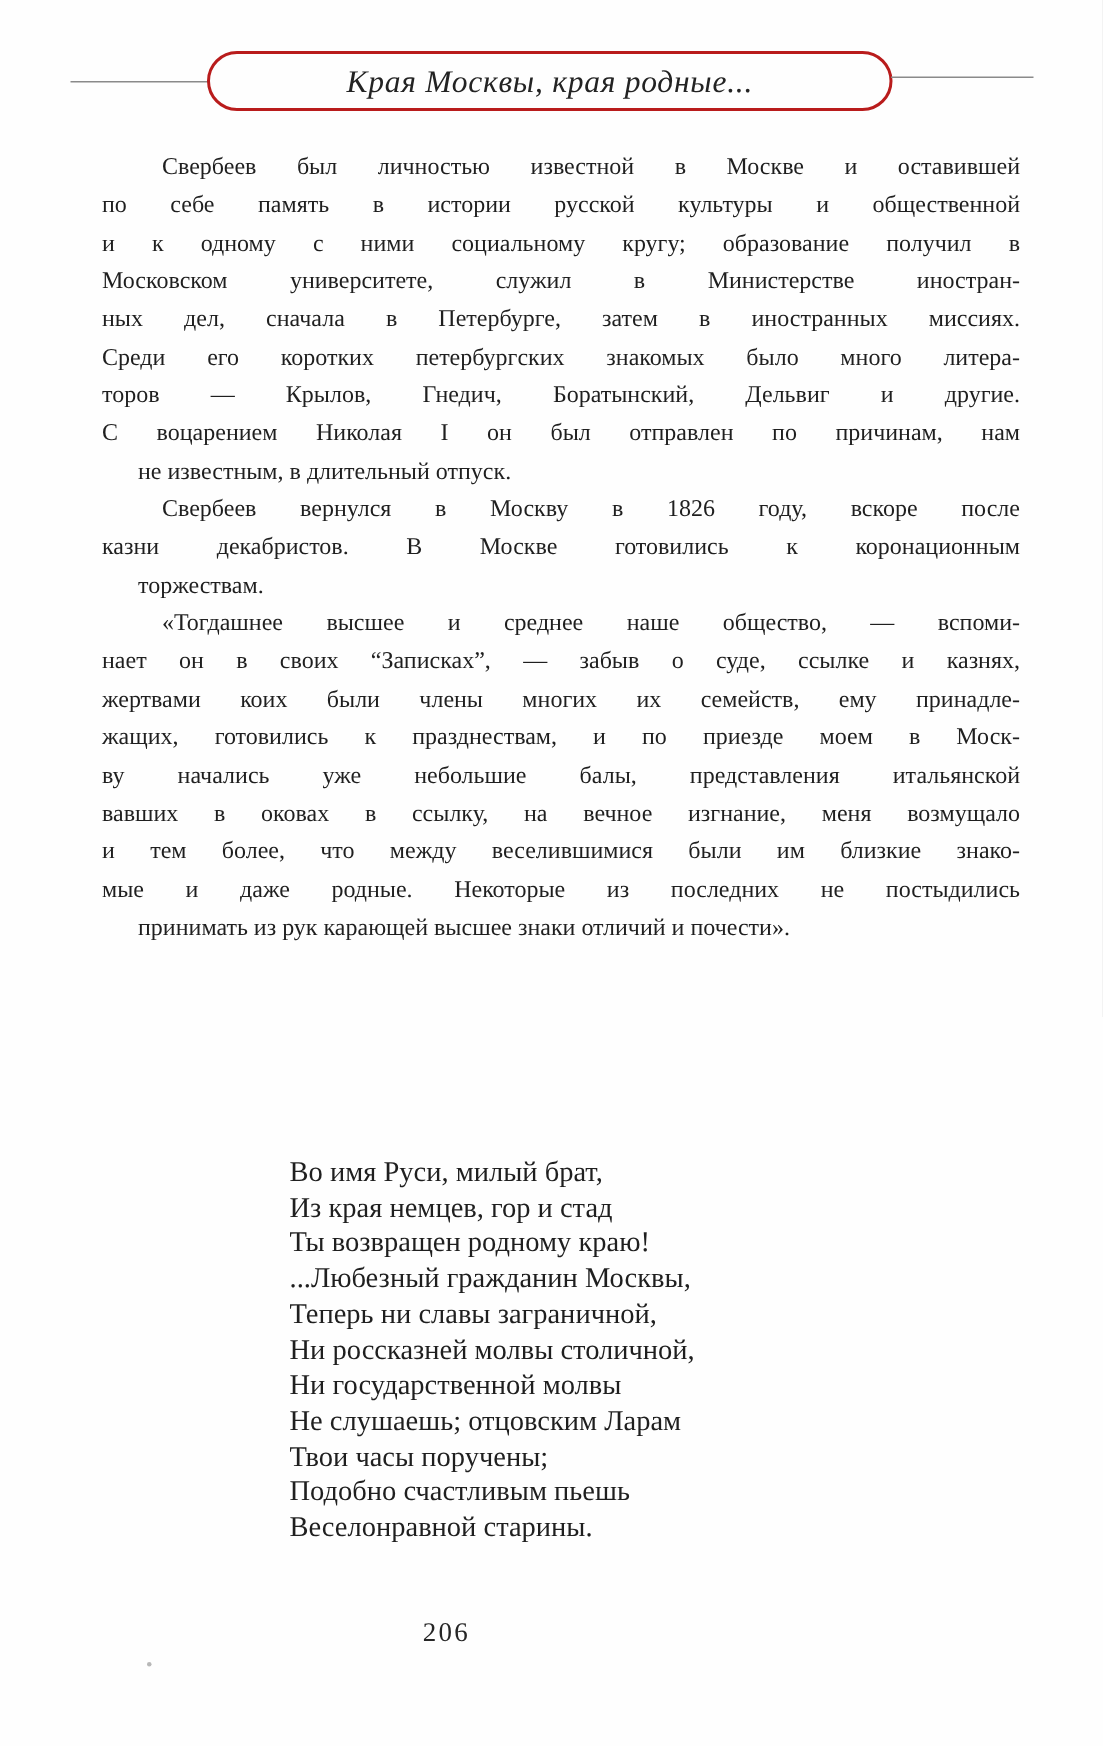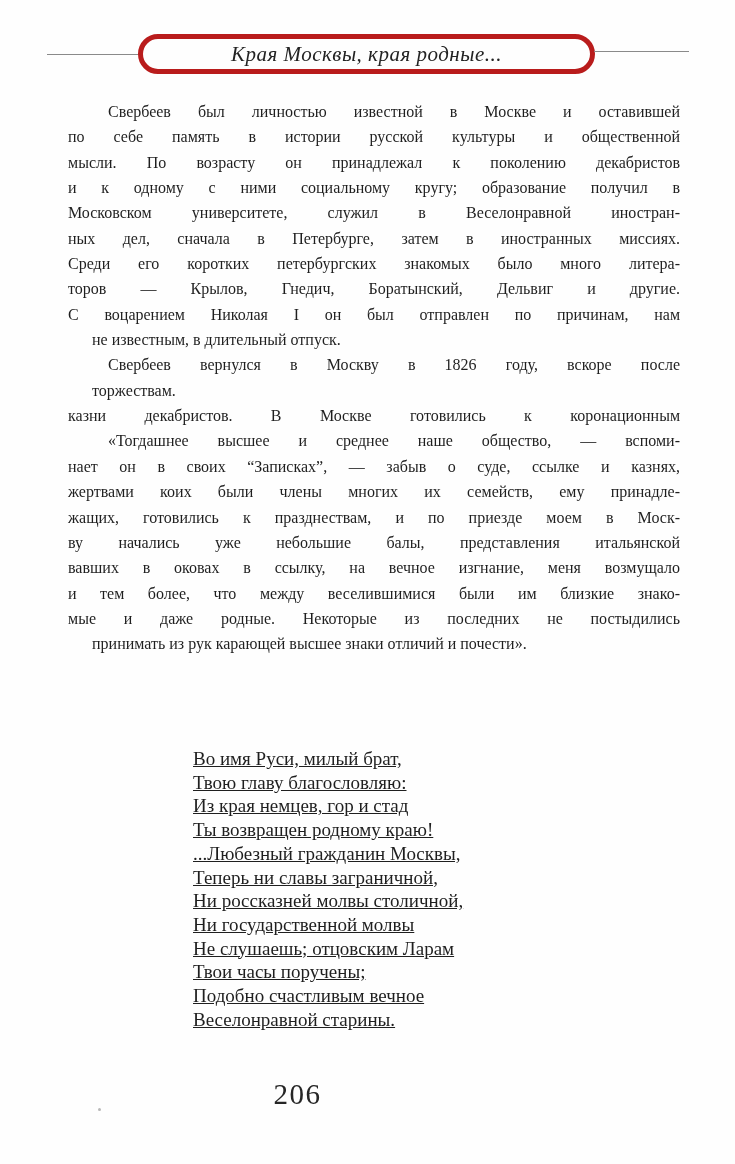--- a/index.html
+++ b/index.html
@@ -20,21 +20,21 @@
     border-top: 1.6px solid #8a8a8a;
   }
   .rule-left  { left: 47px;  top: 54px; width: 93px; }
   .rule-right { left: 594px; top: 51px; width: 95px; }
   .pill {
     position: absolute;
     left: 138px;
     top: 34px;
     width: 457px;
     height: 40px;
-    border: 5px solid #b91c1c;
+    border: 2px solid #b91c1c;
     border-radius: 21px;
     box-sizing: border-box;
     display: flex;
     align-items: center;
     justify-content: center;
     background: #fefefe;
   }
   .pill-title {
     font-style: italic;
     font-size: 21px;
@@ -57,39 +57,38 @@
     text-align-last: justify;
     white-space: normal;
   }
   .body-line.first { text-indent: 40px; }
   .body-line.last  { text-align-last: left; margin-left: 24px; }
 
   
   .poem {
     position: absolute;
     left: 193px;
-    top: 747px;
+    top: 770px;
     width: 420px;
     font-size: 19px;
-    text-decoration: underline;
   }
   .poem-line {
     line-height: 23.7px;
     text-align: left;
     white-space: nowrap;
   }
 
   
   .page-number {
     position: absolute;
     left: 0;
     top: 1078px;
     width: 595px;
     text-align: center;
-    font-size: 29px;
+    font-size: 18px;
     letter-spacing: 1.5px;
     color: #262626;
   }
   .artifact-dot {
     position: absolute;
     left: 98px;
     top: 1108px;
     width: 3px;
     height: 3px;
     border-radius: 50%;
@@ -107,59 +106,57 @@
     <div class="pill">
       <span class="pill-title">Края Москвы, края родные...</span>
     </div>
     <div class="rule rule-right"></div>
   </div>
 
   <div class="body-text" id="body-text">
       <div>
         <div class="body-line first">Свербеев был личностью известной в Москве и оставившей</div>
         <div class="body-line">по себе память в истории русской культуры и общественной</div>
-        <div class="body-line">мысли. По возрасту он принадлежал к поколению декабристов</div>
         <div class="body-line">и к одному с ними социальному кругу; образование получил в</div>
-        <div class="body-line">Московском университете, служил в Веселонравной иностран-</div>
+        <div class="body-line">Московском университете, служил в Министерстве иностран-</div>
         <div class="body-line">ных дел, сначала в Петербурге, затем в иностранных миссиях.</div>
         <div class="body-line">Среди его коротких петербургских знакомых было много литера-</div>
         <div class="body-line">торов — Крылов, Гнедич, Боратынский, Дельвиг и другие.</div>
         <div class="body-line">С воцарением Николая I он был отправлен по причинам, нам</div>
         <div class="body-line last">не известным, в длительный отпуск.</div>
       </div>
       <div>
         <div class="body-line first">Свербеев вернулся в Москву в 1826 году, вскоре после</div>
+        <div class="body-line">казни декабристов. В Москве готовились к коронационным</div>
         <div class="body-line last">торжествам.</div>
-        <div class="body-line">казни декабристов. В Москве готовились к коронационным</div>
       </div>
       <div>
         <div class="body-line first">«Тогдашнее высшее и среднее наше общество, — вспоми-</div>
         <div class="body-line">нает он в своих “Записках”, — забыв о суде, ссылке и казнях,</div>
         <div class="body-line">жертвами коих были члены многих их семейств, ему принадле-</div>
         <div class="body-line">жащих, готовились к празднествам, и по приезде моем в Моск-</div>
         <div class="body-line">ву начались уже небольшие балы, представления итальянской</div>
         <div class="body-line">вавших в оковах в ссылку, на вечное изгнание, меня возмущало</div>
         <div class="body-line">и тем более, что между веселившимися были им близкие знако-</div>
         <div class="body-line">мые и даже родные. Некоторые из последних не постыдились</div>
         <div class="body-line last">принимать из рук карающей высшее знаки отличий и почести».</div>
       </div>
     </div>
 
   <div class="poem" id="poem">
       <div class="poem-line">Во имя Руси, милый брат,</div>
-      <div class="poem-line">Твою главу благословляю:</div>
       <div class="poem-line">Из края немцев, гор и стад</div>
       <div class="poem-line">Ты возвращен родному краю!</div>
       <div class="poem-line">...Любезный гражданин Москвы,</div>
       <div class="poem-line">Теперь ни славы заграничной,</div>
       <div class="poem-line">Ни россказней молвы столичной,</div>
       <div class="poem-line">Ни государственной молвы</div>
       <div class="poem-line">Не слушаешь; отцовским Ларам</div>
       <div class="poem-line">Твои часы поручены;</div>
-      <div class="poem-line">Подобно счастливым вечное</div>
+      <div class="poem-line">Подобно счастливым пьешь</div>
       <div class="poem-line">Веселонравной старины.</div>
     </div>
 
   <div class="page-number">206</div>
 
   <div class="artifact-dot"></div>
 
 </div>
 
 </body></html>

